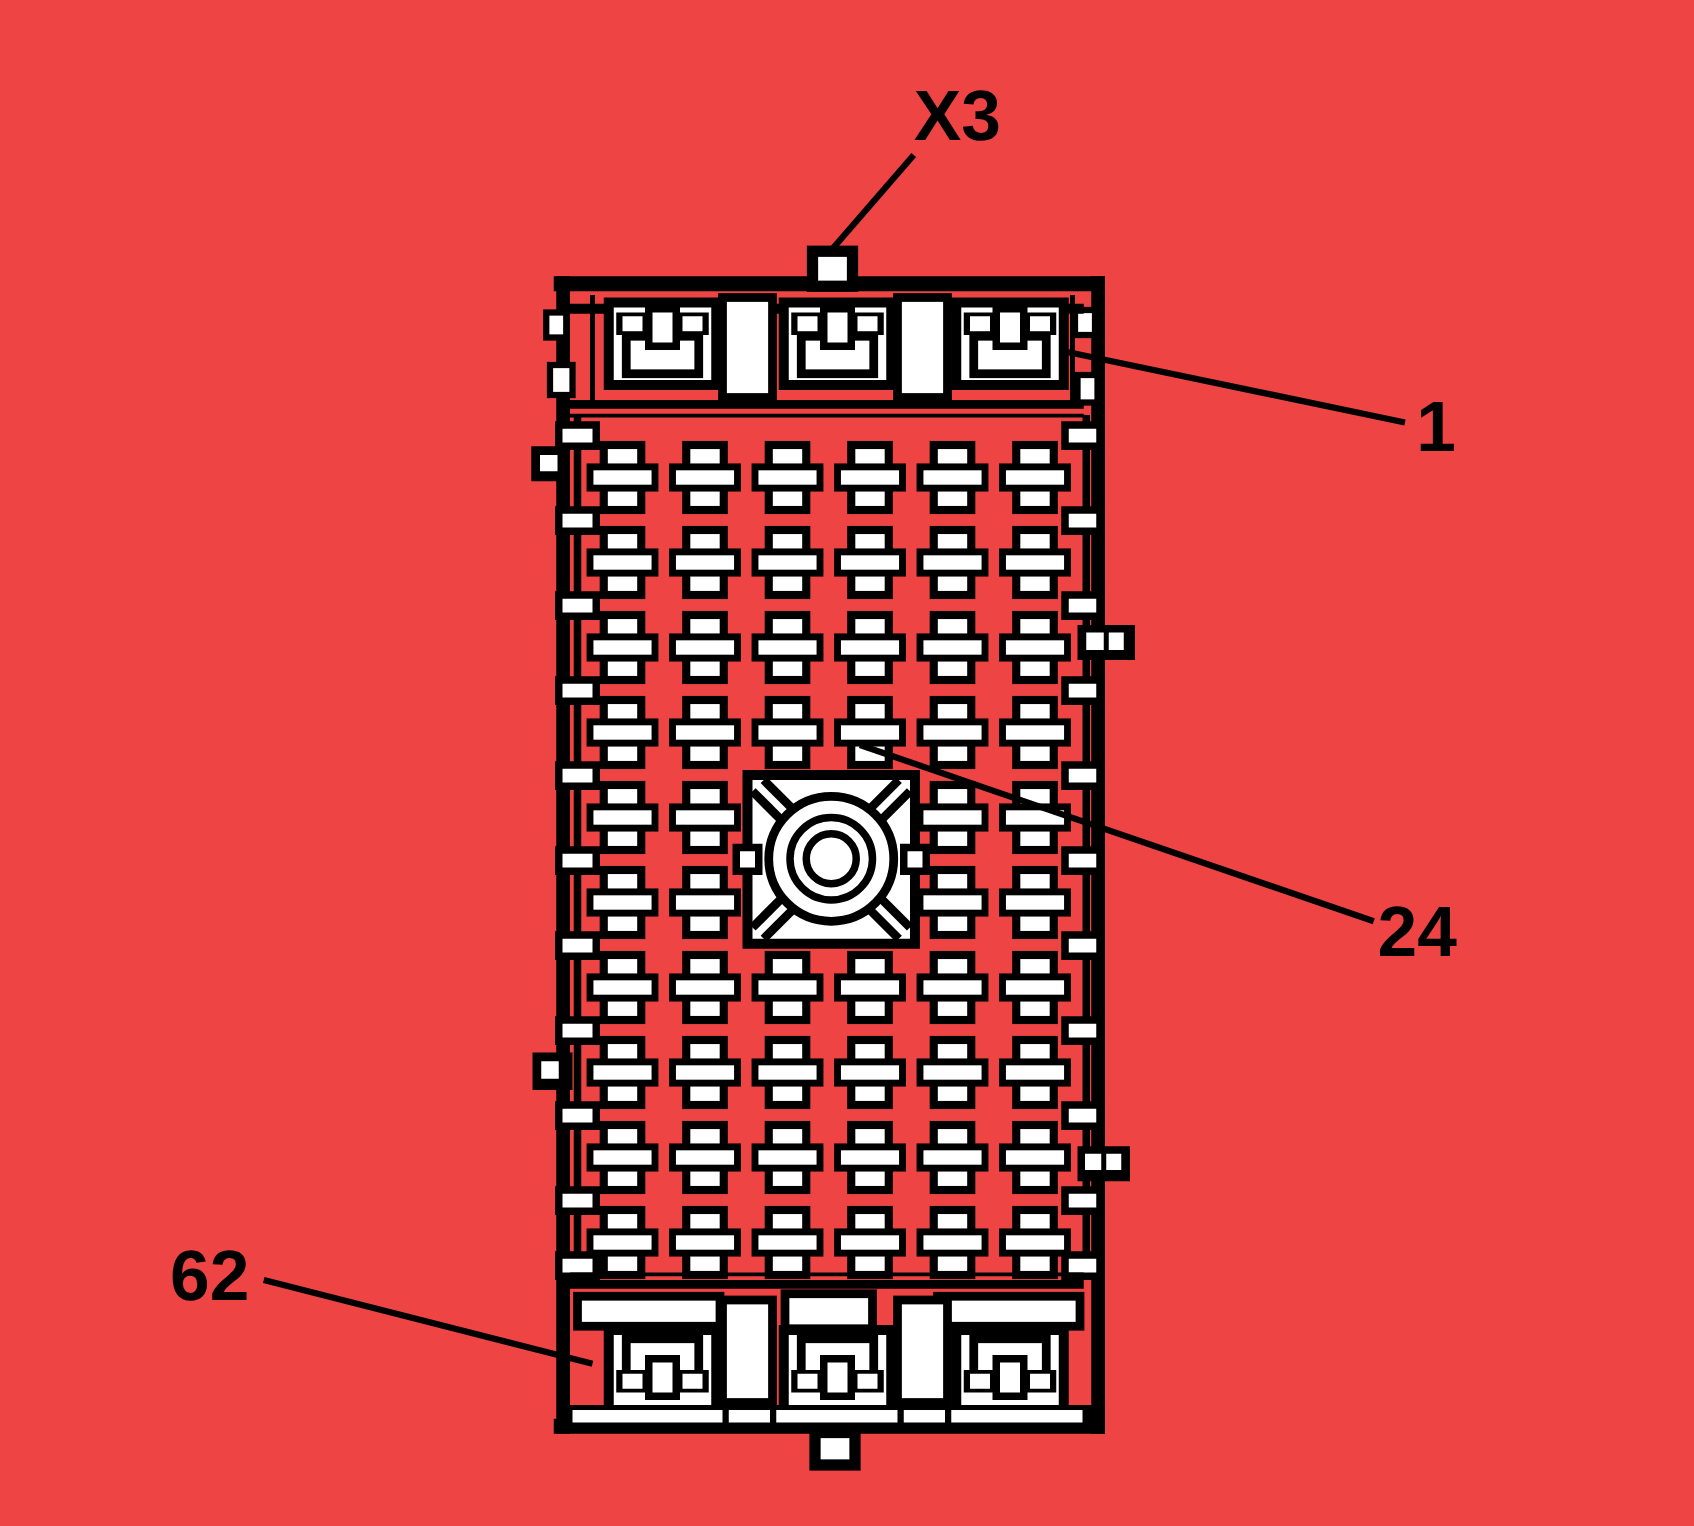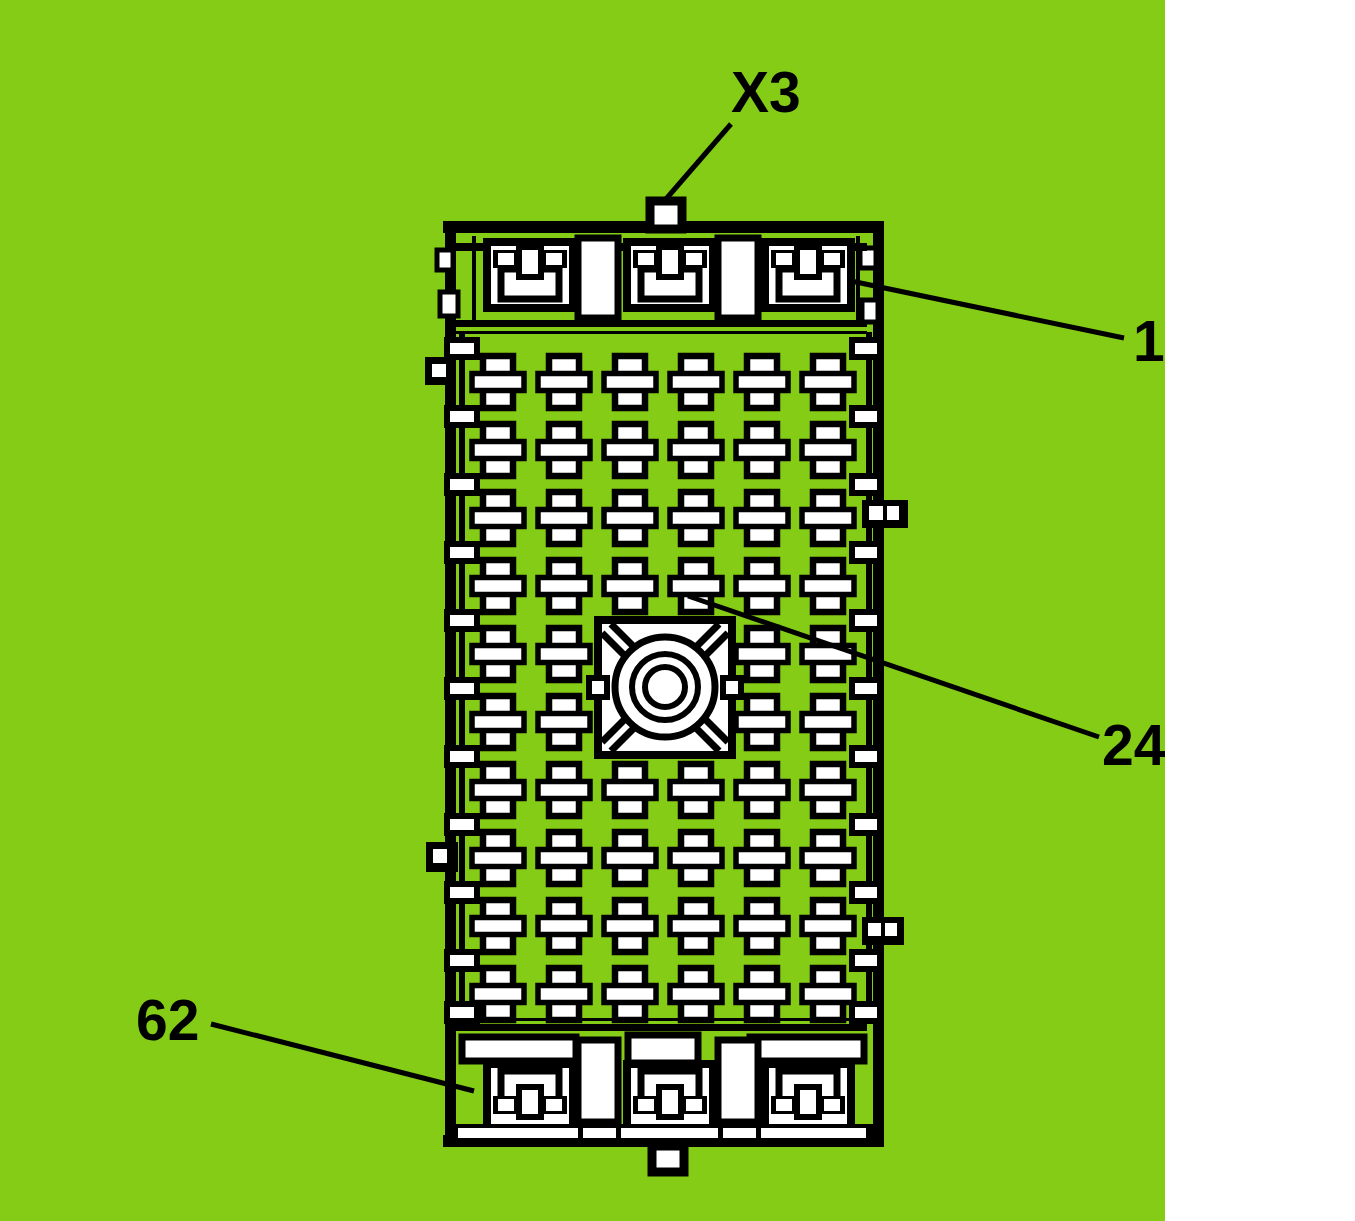--- a/index.html
+++ b/index.html
@@ -1,16 +1,16 @@
 <!DOCTYPE html>
 <html><head>
 <meta charset="utf-8">
 <style>
   html,body{margin:0;padding:0;background:#fff;}
-  #stage{position:relative;width:1165px;height:1221px;background:#84cc16;overflow:hidden;
+  #stage{position:relative;width:1355px;height:1221px;background:#ef4444;overflow:hidden;
          font-family:"Liberation Sans", sans-serif;}
   svg{position:absolute;left:0;top:0;}
   text{font-family:"Liberation Sans", sans-serif;font-weight:bold;font-size:57px;fill:#000;}
 </style>
 </head>
 <body>
 
 <div id="stage">
 <svg width="1355" height="1221" viewBox="0 0 1355 1221">
 

